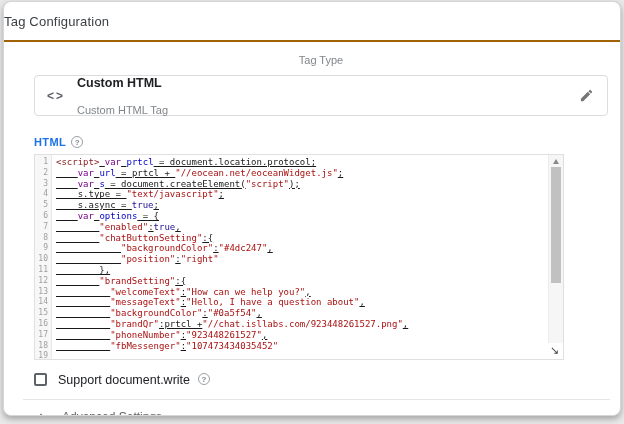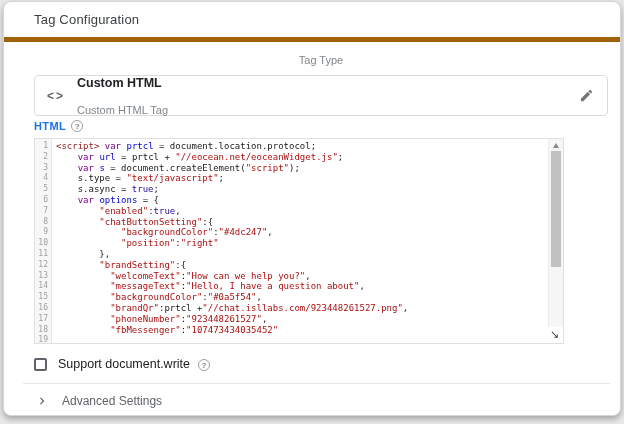--- a/index.html
+++ b/index.html
@@ -14,39 +14,39 @@
     position: absolute; left: 3px; top: 1px;
     width: 618px; height: 415px;
     background: #fff;
     border: 1px solid #d6d6d6;
     border-radius: 8px;
     box-shadow: 0 3px 6px rgba(0,0,0,.30);
     overflow: hidden;
   }
   .hdr {
     height: 40px; display: flex; align-items: center;
-    padding-left: 30px; border-bottom: 5px solid #a16207;
+    border-bottom: 2px solid #a16207;
   }
   .hdr-title { font-size: 13px; font-weight: 500; color: #3c4043; letter-spacing: .2px; }
   .bdy { padding: 10px 12px 0 30px; }
   .sec-label { font-size: 11px; color: #80868b; margin-top: 2px; text-align: center; }
   .tag-card {
     margin-top: 9px; width: 574px; height: 41px;
     border: 1px solid #dadce0; border-radius: 4px;
     display: flex; align-items: center; background: #fff; cursor: pointer;
   }
   .code-glyph {
     width: 42px; text-align: center;
     font-size: 12px; font-weight: 700; color: #5f6368; letter-spacing: 2px;
   }
   .tag-texts { flex: 1; }
   .tag-name { font-size: 12.5px; font-weight: 700; color: #202124; }
   .tag-desc { font-size: 11px; color: #80868b; margin-top: 14px; }
   .edit-btn { margin-right: 13px; display: flex; cursor: pointer; }
-  .html-row { margin-top: 4px; display: flex; align-items: flex-start; gap: 5px; }
+  .html-row { margin-top: 20px; display: flex; align-items: flex-start; gap: 5px; }
   .html-label { font-size: 11px; font-weight: 700; color: #1a73e8; letter-spacing: .4px; }
   .help {
     width: 12px; height: 12px; border: 1px solid #9aa0a6; border-radius: 50%;
     color: #80868b; font-size: 8px; font-weight: 700;
     display: inline-flex; align-items: center; justify-content: center; cursor: pointer;
   }
   .editor {
     margin-top: 6px; width: 530px; height: 206px;
     border: 1px solid #e0e0e0; background: #fff;
     position: relative; display: flex; overflow: hidden;
@@ -60,36 +60,36 @@
   .codearea {
     flex: 1; padding: 2px 0 0 4px; overflow: hidden; cursor: text;
     font-family: "DejaVu Sans Mono", monospace; font-size: 9px; color: #1a1a1a;
   }
   .cl { height: 10.8px; line-height: 10.8px; white-space: pre; }
   .tok-kw   { color: #770088; }
   .tok-def  { color: #0000cc; }
   .tok-str  { color: #aa1111; }
   .tok-atom { color: #221199; }
   .tok-tag  { color: #8b2222; }
-  .tok-plain{ color: #1a1a1a; }
+  .tok-plain{ color: #1a1a1a; text-decoration: underline; }
   .vscroll {
     position: absolute; top: 0; right: 0; width: 15px; height: calc(100% - 16px);
     background: #f6f6f6; border-left: 1px solid #ececec;
   }
   .scroll-up {
     width: 0; height: 0; margin: 4px auto 0;
     border-left: 3.5px solid transparent; border-right: 3.5px solid transparent;
     border-bottom: 5px solid #8a8a8a;
   }
   .thumb { position: absolute; top: 12px; left: 2px; width: 10px; height: 116px; background: #c1c1c1; cursor: grab; }
   .expand {
     position: absolute; bottom: 2px; right: 2px; width: 13px; height: 13px;
     font-size: 11px; line-height: 13px; text-align: center; color: #3c4043; cursor: pointer;
   }
-  .cbx-row { margin-top: 13px; display: flex; align-items: flex-end; }
+  .cbx-row { margin-top: 13px; display: flex; align-items: flex-start; }
   .cbx { width: 13px; height: 13px; border: 2px solid #5f6368; border-radius: 2px; cursor: pointer; }
   .cbx-label { margin-left: 11px; font-size: 12.5px; color: #202124; }
   .cbx-row .help { margin-left: 8px; }
   .div2 { margin: 12px 0 0 -11px; width: 587px; height: 1px; background: #e6e6e6; }
   .adv-row { display: flex; align-items: center; height: 33px; cursor: pointer; }
   .chev { margin-left: 1px; display: flex; }
   .adv-label { margin-left: 13px; font-size: 12px; font-weight: 500; color: #5f6368; }
 </style>
 </head>
 <body>

